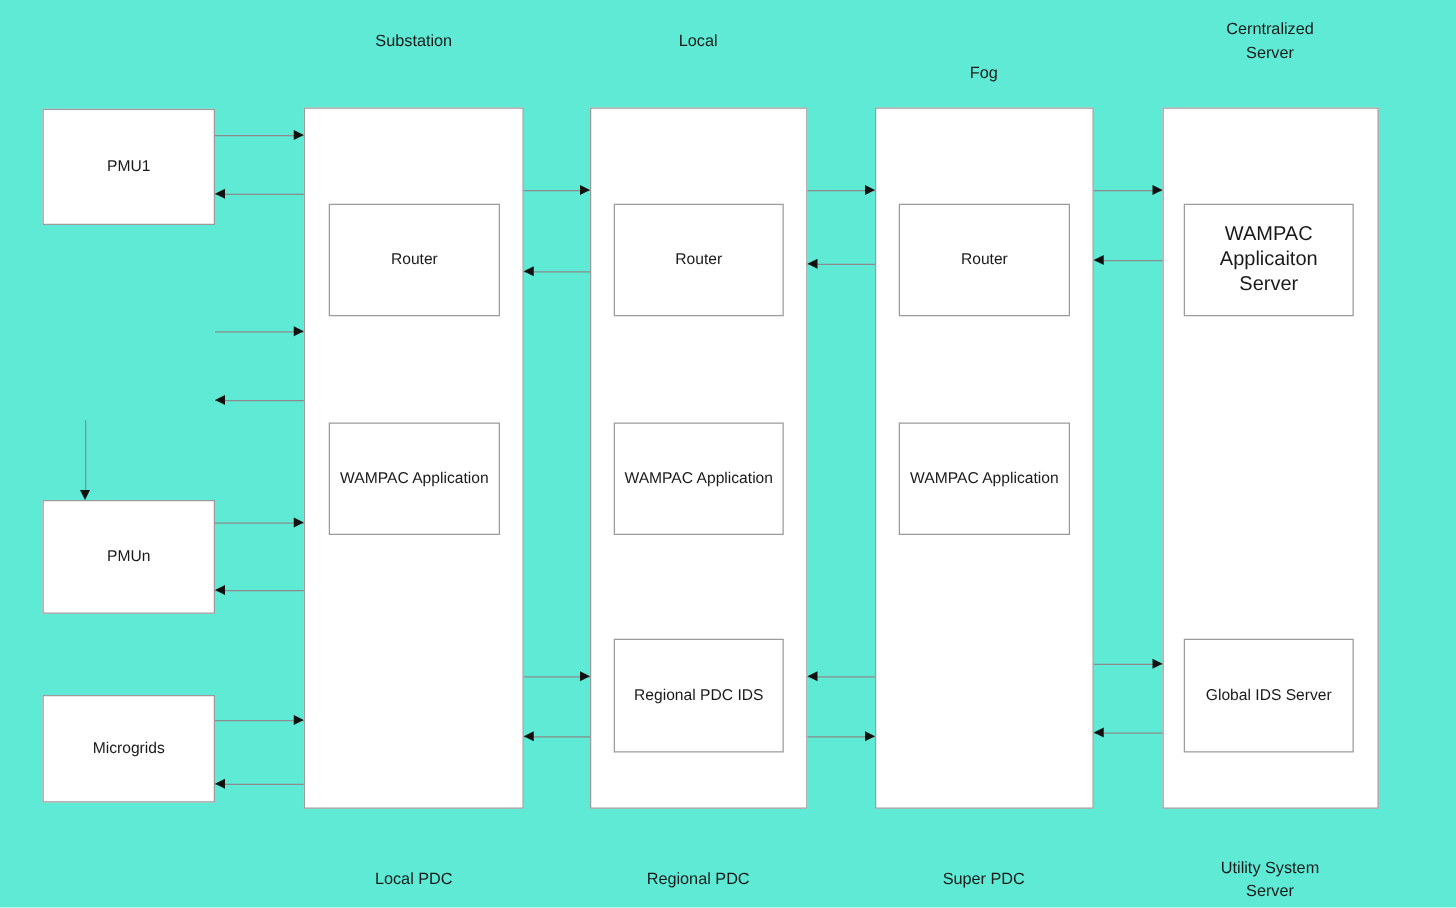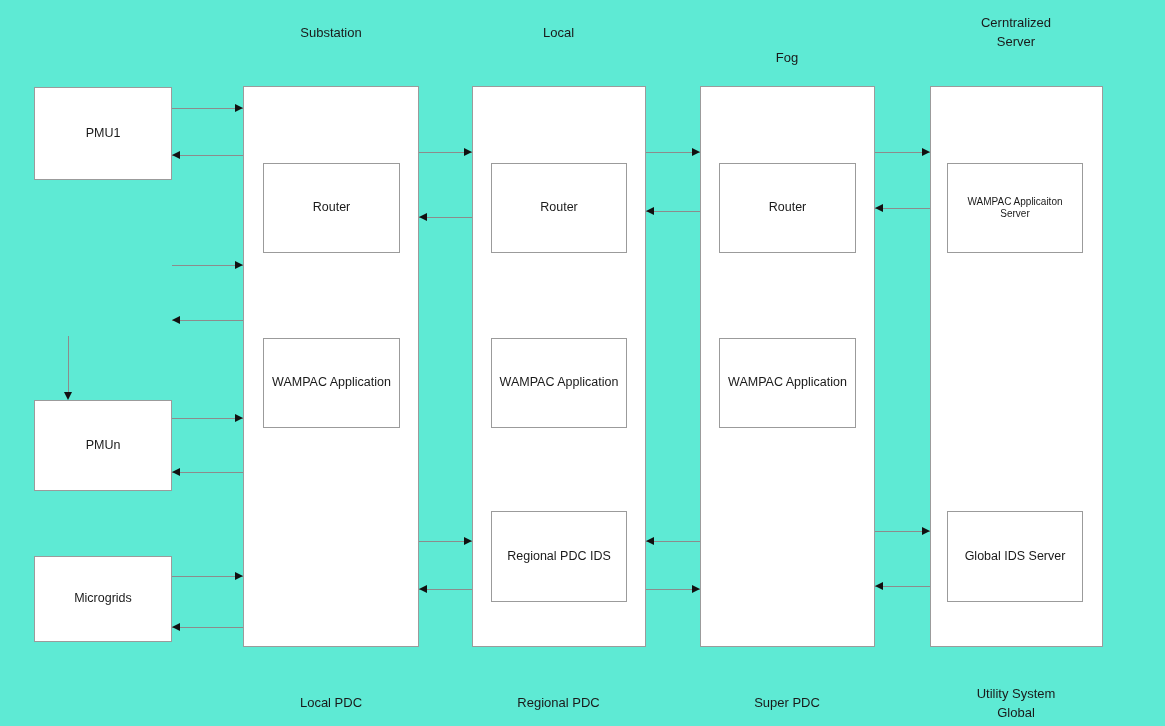--- a/index.html
+++ b/index.html
@@ -30,21 +30,21 @@
     background: #ffffff;
     display: flex;
     align-items: center;
     justify-content: center;
     text-align: center;
     font-size: 12.5px;
     line-height: 1.25;
     color: #1a1a1a;
     padding: 2px 4px;
   }
-  .node.tall-label { font-size: 10px; }
+  .node.tall-label { font-size: 16px; }
 
   
   .caption {
     text-align: center;
     font-size: 13px;
     line-height: 1.45;
     color: #1a1a1a;
     white-space: pre-line;
   }
 
@@ -83,21 +83,21 @@
   <div class="abs caption" style="left:245px; top:24px; width:172px;">Substation</div>
   <div class="abs caption" style="left:472px; top:24px; width:173px;">Local</div>
   <div class="abs caption" style="left:700px; top:24px; width:174px;margin-top:25px;">Fog</div>
   <div class="abs caption" style="left:930px; top:14px; width:172px;text-align:center;">Cerntralized
 Server</div>
 
   <div class="abs caption" style="left:245px; top:694px; width:172px;">Local PDC</div>
   <div class="abs caption" style="left:472px; top:694px; width:173px;">Regional PDC</div>
   <div class="abs caption" style="left:700px; top:694px; width:174px;">Super PDC</div>
   <div class="abs caption" style="left:930px; top:685px; width:172px;">Utility System
-Global</div>
+Server</div>
 
   <div class="abs tier" style="left:243px; top:86px; width:176px; height:561px;"></div>
   <div class="abs tier" style="left:472px; top:86px; width:174px; height:561px;"></div>
   <div class="abs tier" style="left:700px; top:86px; width:175px; height:561px;"></div>
   <div class="abs tier" style="left:930px; top:86px; width:173px; height:561px;"></div>
 
   <div class="abs node" style="left:34px; top:87px; width:138px; height:93px;">PMU1</div>
   <div class="abs node" style="left:34px; top:400px; width:138px; height:91px;">PMUn</div>
   <div class="abs node" style="left:34px; top:556px; width:138px; height:86px;">Microgrids</div>
 

